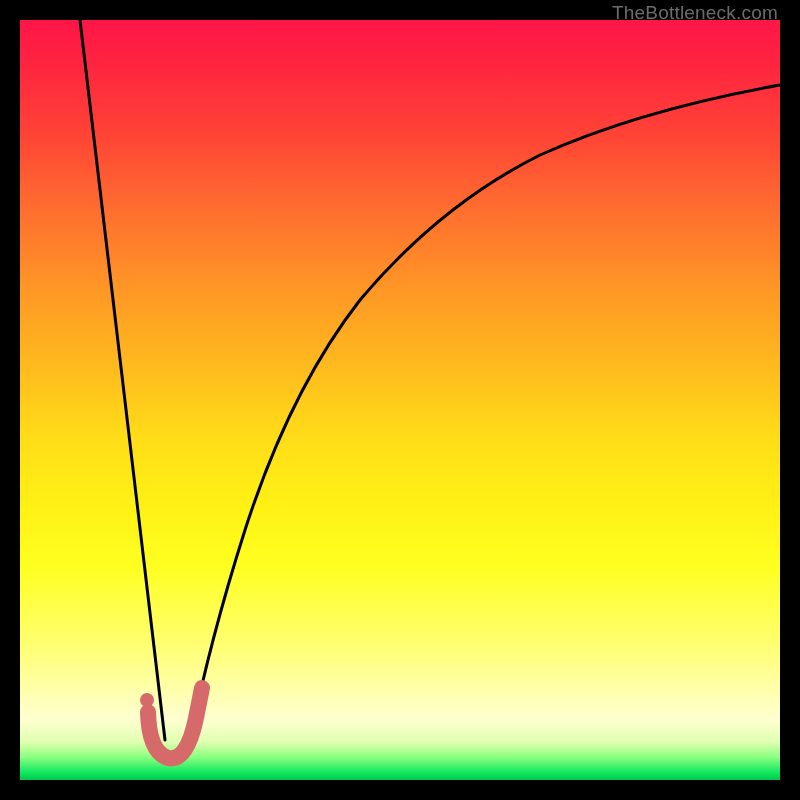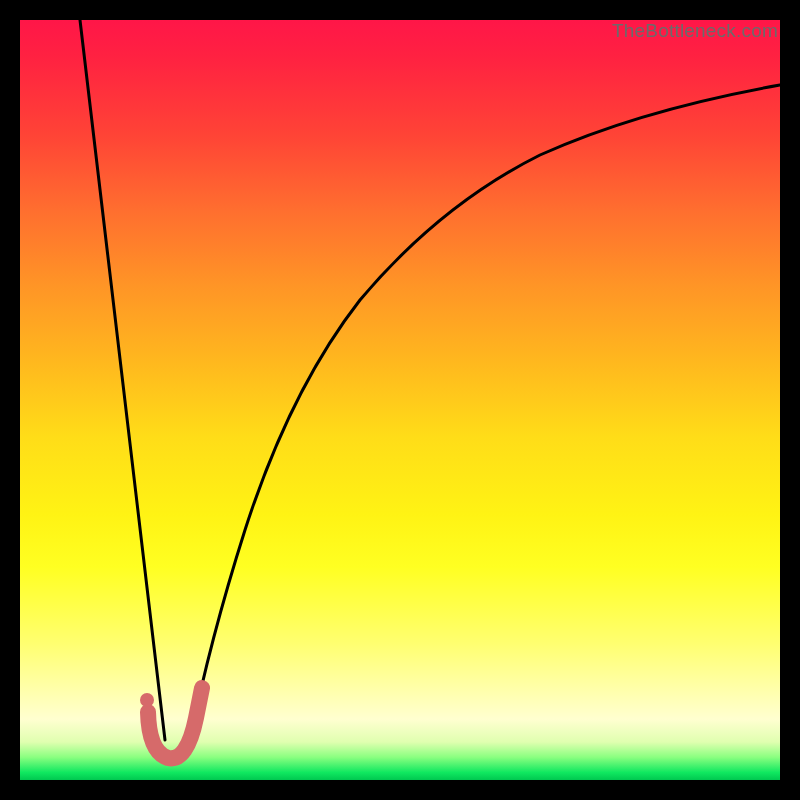--- a/index.html
+++ b/index.html
@@ -22,21 +22,21 @@
       #ffff70 82%,
       #ffffd0 92%,
       #e0ffb0 95%,
       #8aff80 97%,
       #10e860 99%,
       #00c850 100%);
   }
   svg.curves{position:absolute;left:0;top:0;width:760px;height:760px;pointer-events:none;}
   .watermark{
     position:absolute;
-    top:20px;
+    top:2px;
     right:22px;
     font-family:Arial,Helvetica,sans-serif;
     font-size:19px;
     color:#6b6b6b;
     font-weight:400;
     letter-spacing:0.2px;
   }
 </style>
 </head>
 <body>

